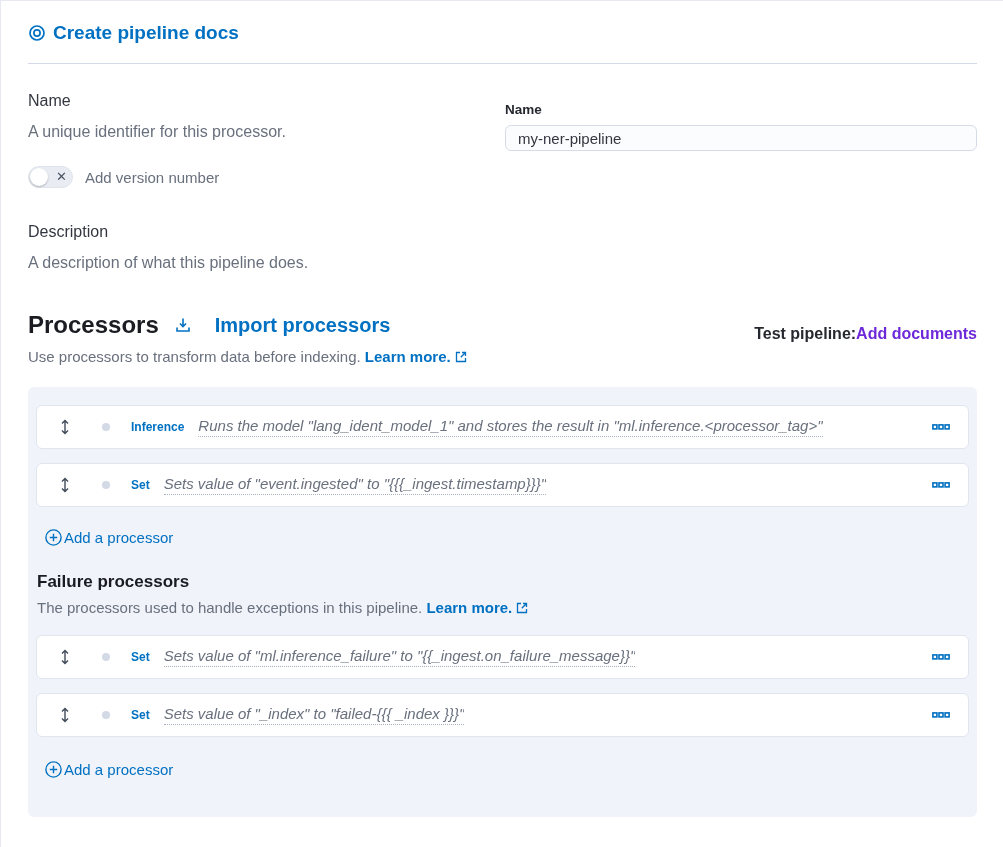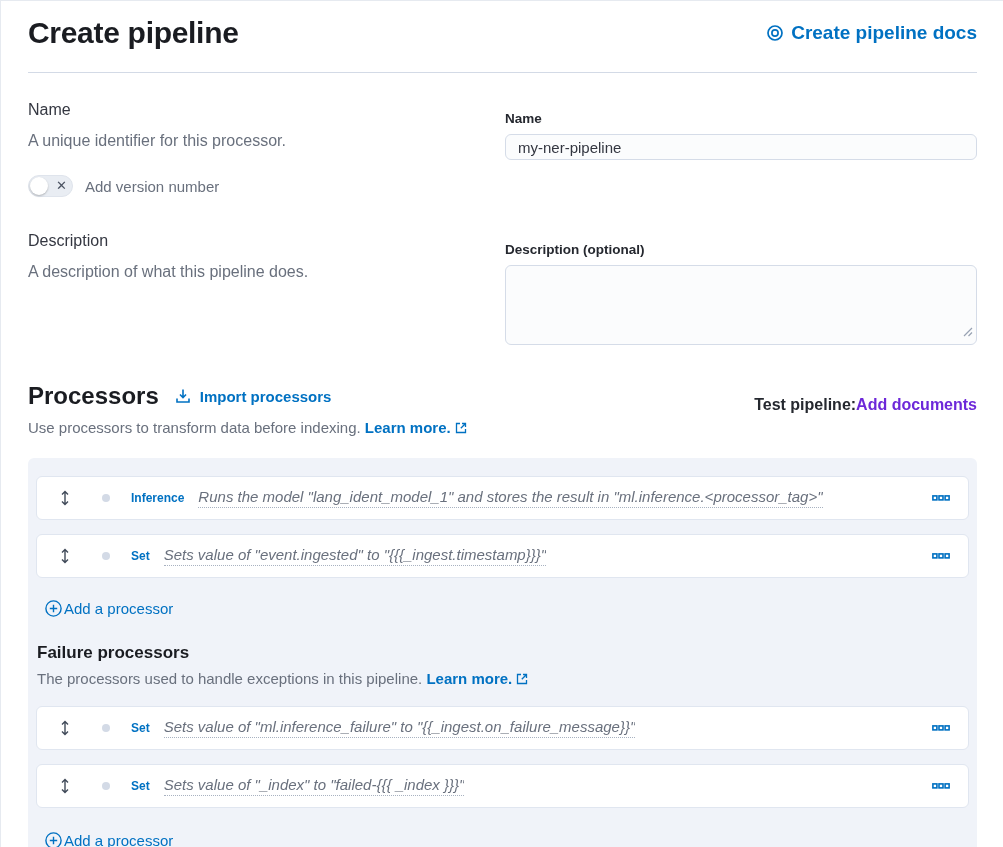--- a/index.html
+++ b/index.html
@@ -31,21 +31,21 @@
   .toggle-track { position:relative; width:45px; height:22px; border-radius:11px; background:#e9edf3; border:1px solid #dfe4ec; }
   .toggle-knob { position:absolute; left:1px; top:1px; width:18px; height:18px; border-radius:50%; background:#fff; box-shadow:0 1px 2px rgba(0,0,0,.25); }
   .toggle-x { position:absolute; right:5px; top:2px; font-size:13px; color:#4a5261; line-height:16px; }
   .toggle-label { margin-left:12px; font-size:15px; color:#69707d; }
 
   
   .proc-hdr { display:flex; justify-content:space-between; align-items:flex-start; margin-top:37px; }
   .proc-hdr-left {}
   .proc-title-line { display:flex; align-items:center; gap:16px; }
   .proc-title { font-size:24px; font-weight:800; color:#1a1c21; }
-  .import-link { display:flex; align-items:center; gap:9px; color:#0071c2; font-size:15px; font-weight:600; cursor:pointer; }
+  .import-link { display:flex; align-items:center; gap:24px; color:#0071c2; font-size:20px; font-weight:600; cursor:pointer; }
   .proc-sub { margin-top:9px; font-size:15px; color:#69707d; }
   .learn-more { color:#0071c2; font-weight:600; cursor:pointer; }
   .ext-icon { display:inline-block; vertical-align:-1px; margin-left:4px; }
   .test-line { display:flex; align-items:center; margin-top:14px; }
   .test-label { font-size:16px; font-weight:700; color:#25282f; }
   .add-docs { font-size:16px; color:#6d28d9; font-weight:700; cursor:pointer; }
 
   
   .panel { margin-top:21px; background:#f0f3f9; border-radius:6px; padding:18px 8px 24px 8px; min-height:430px; }
   .proc-row { display:flex; align-items:center; height:44px; background:#fff; border:1px solid #e0e6f0; border-radius:6px; margin-bottom:14px; }
@@ -59,21 +59,20 @@
   .fail-sub { font-size:15px; color:#69707d; margin:7px 0 18px 1px; }
   .add-proc.second { margin-top:10px; }
 </style>
 </head>
 <body>
 
 <div class="frame">
 <div class="page">
 
   <div class="hdr">
-    <h1 class="title">Create pipeline</h1>
     <a class="doc-link">
       <span style="display:flex;">
         <svg width="18" height="18" viewBox="0 0 18 18">
               <circle cx="9" cy="9" r="7" fill="none" stroke="#0071c2" stroke-width="1.7"></circle>
               <circle cx="9" cy="9" r="3.1" fill="none" stroke="#0071c2" stroke-width="1.7"></circle>
             </svg>
       </span>
       <span>Create pipeline docs</span>
     </a>
   </div>
@@ -94,31 +93,20 @@
     <div class="right">
       <div class="fld-label">Name</div>
       <input class="txt-input" type="text" value="my-ner-pipeline" style="">
     </div>
   </div>
 
   <div class="formrow" style="margin-top:35px;">
     <div class="left">
       <div class="grp-label">Description</div>
       <div class="grp-help">A description of what this pipeline does.</div>
-    </div>
-    <div class="right">
-      <div class="fld-label">Description (optional)</div>
-      <div class="ta-wrap">
-        <textarea class="txt-area" style=""></textarea>
-        <span class="resize-grip">
-          <svg width="10" height="10" viewBox="0 0 10 10">
-                <path d="M9 1 L1 9 M9 5.5 L5.5 9" stroke="#98a2b3" stroke-width="1.2" fill="none"></path>
-              </svg>
-        </span>
-      </div>
     </div>
   </div>
 
   <div class="proc-hdr">
     <div class="proc-hdr-left">
       <div class="proc-title-line">
         <span class="proc-title">Processors</span>
         <span class="import-link">
           <span style="display:flex;">
             <svg width="16" height="16" viewBox="0 0 16 16">

